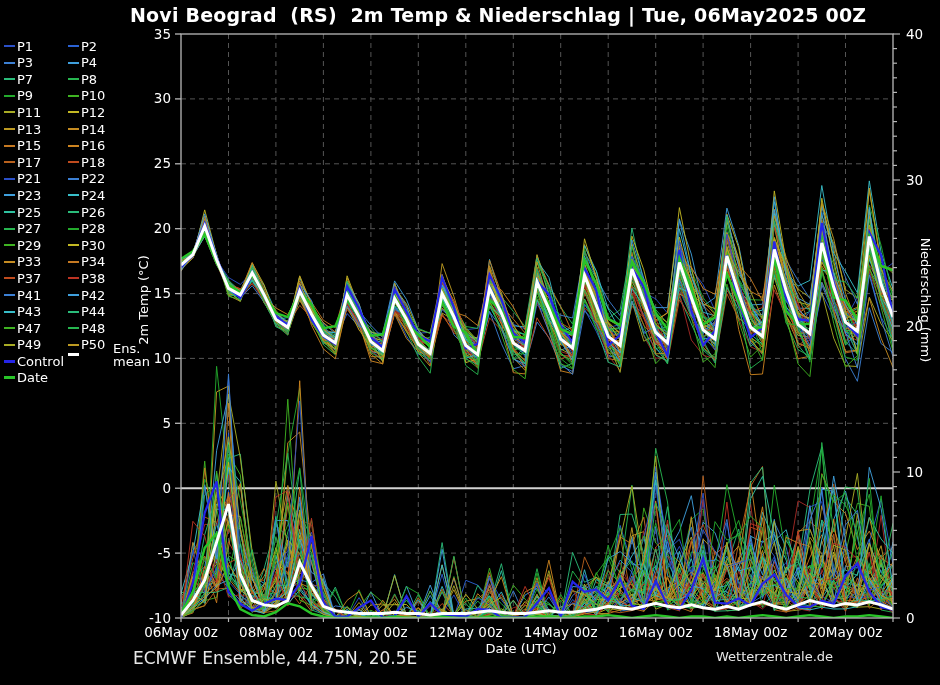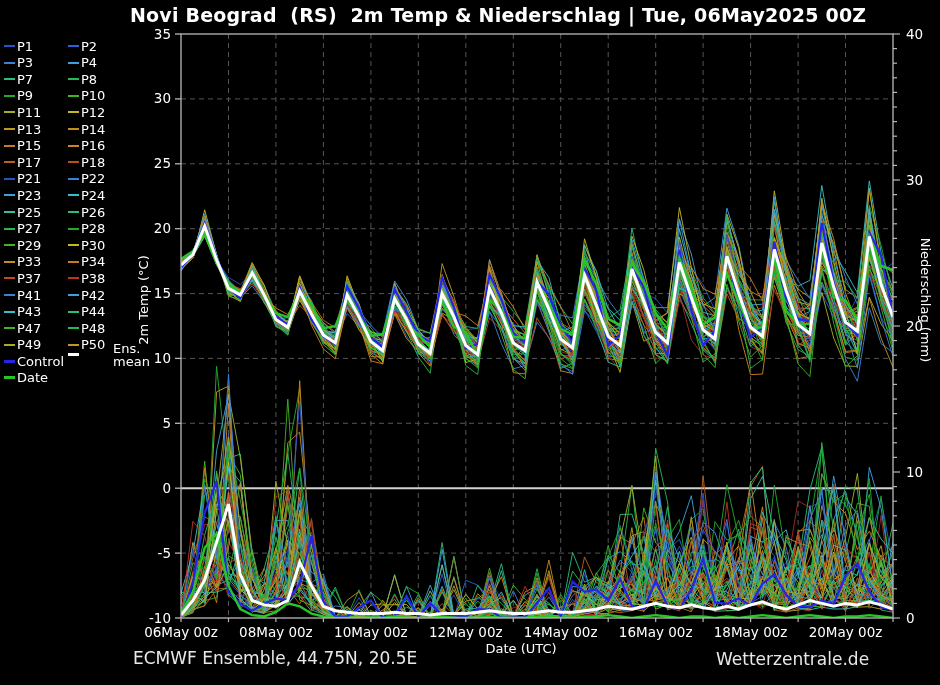--- a/index.html
+++ b/index.html
@@ -16,21 +16,21 @@
   .sw{display:inline-block;width:11px;height:2px;margin-right:2px;flex:none;}
   .sw.thick{height:3px;}
   .ltext{font-size:13px;color:#fff;line-height:1;}
   .yaxis-title{position:absolute;width:200px;height:16px;text-align:center;
          font-size:13px;color:#fff;}
   .yaxis-title.left{left:44px;top:292px;transform:rotate(-90deg);}
   .yaxis-title.right{left:825px;top:292px;transform:rotate(90deg);}
   .xaxis-title{position:absolute;left:421px;top:641px;width:200px;text-align:center;
          font-size:13px;color:#fff;}
   .footer-left{position:absolute;left:133px;top:648px;font-size:17px;color:#e8e8e8;}
-  .footer-right{position:absolute;left:716px;top:649px;font-size:17px;color:#e8e8e8;}
+  .footer-right{position:absolute;left:716px;top:649px;font-size:13px;color:#e8e8e8;}
 </style>
 </head>
 <body>
 
 <div class="page">
 
   <div class="title">Novi Beograd  (RS)  2m Temp &amp; Niederschlag | Tue, 06May2025 00Z</div>
 
   <div id="legend">
       <div class="lrow">

